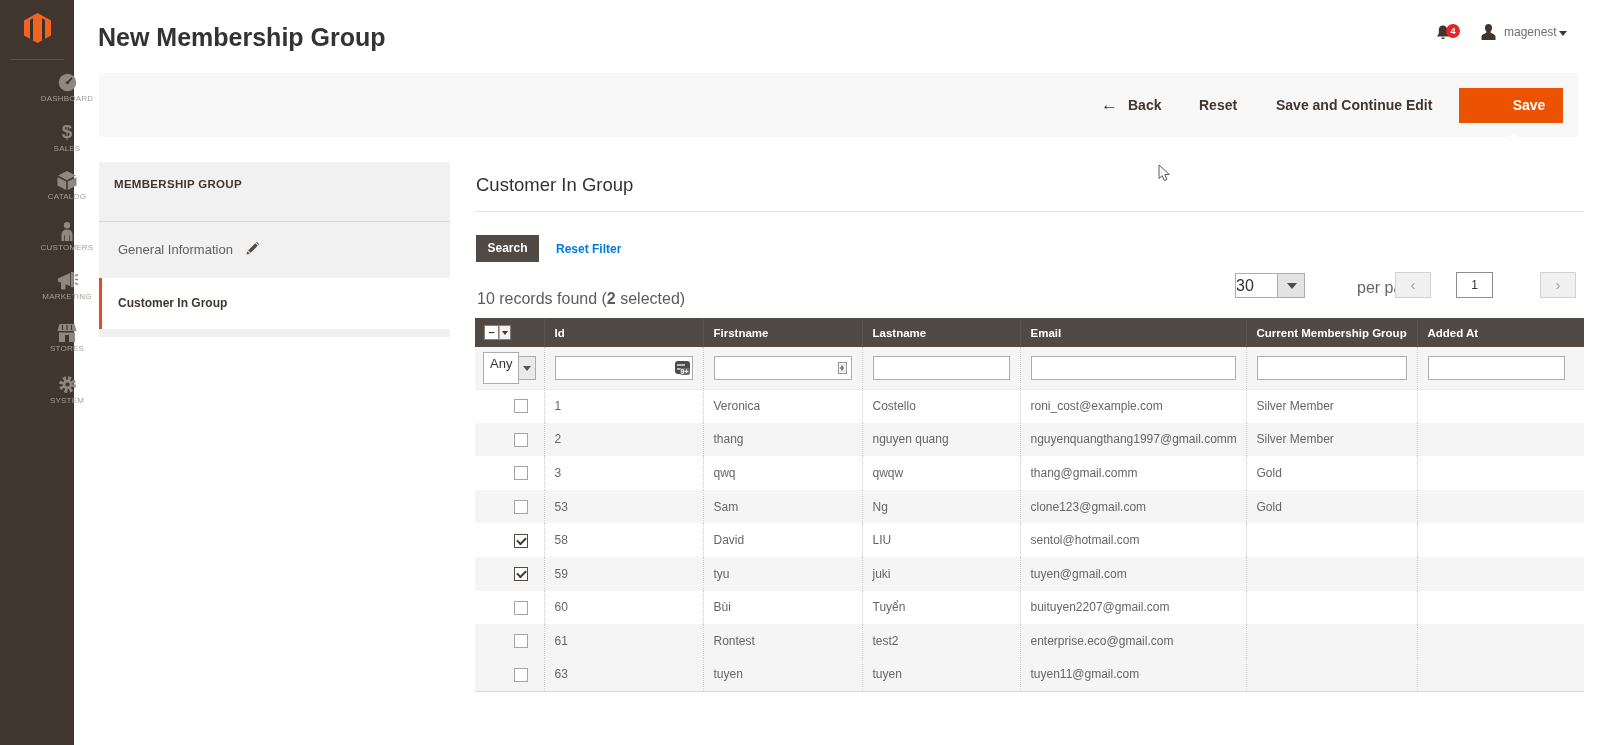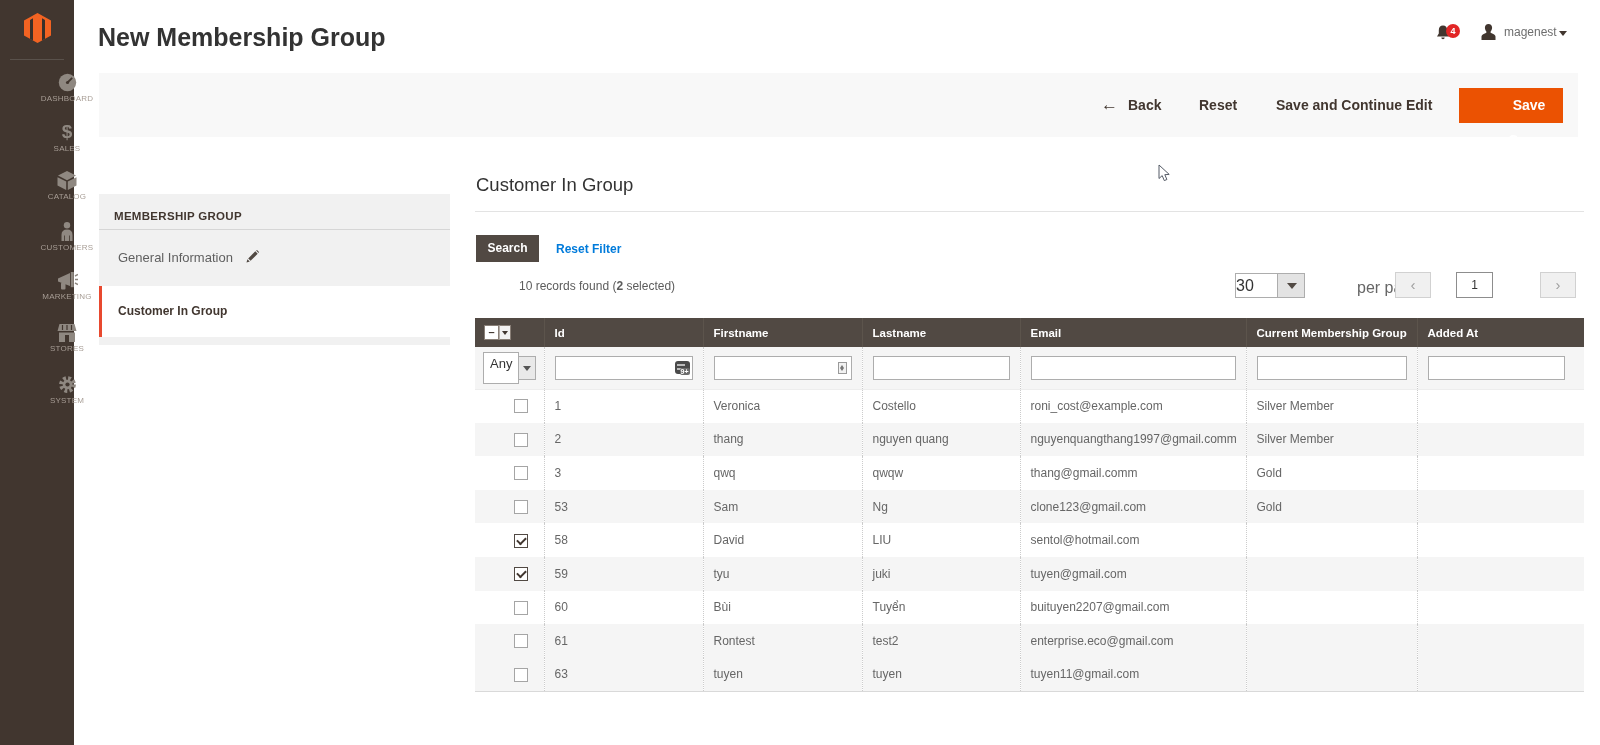--- a/index.html
+++ b/index.html
@@ -22,31 +22,31 @@
 .uname { position:absolute; left:1504px; top:25px; font-size:12px; color:#6e6e6e; }
 .caret { position:absolute; left:1559px; top:31px; width:0; height:0; border-left:4px solid transparent; border-right:4px solid transparent; border-top:5px solid #41362f; }
 
 
 .actionbar { position:absolute; left:99px; top:73px; width:1479px; height:64px; background:#f8f8f8; }
 .ab-item { position:absolute; top:73px; height:64px; line-height:64px; font-size:14px; font-weight:bold; color:#41362f; }
 .btn-save { position:absolute; width:104px; height:35px; background:#eb5202; color:#fff; font-size:14px; font-weight:bold; text-align:center; line-height:35px; }
 
 
 .lp { position:absolute; left:99px; top:162px; width:351px; }
-.lp-head { height:36px; background:#f1f1f1; border-bottom:1px solid #d6d6d6; font-size:11.5px; font-weight:bold; color:#41362f; line-height:44px; padding-left:15px; letter-spacing:.3px;margin-top:32px; }
+.lp-head { height:60px; background:#f1f1f1; border-bottom:1px solid #d6d6d6; font-size:11.5px; font-weight:bold; color:#41362f; line-height:44px; padding-left:15px; letter-spacing:.3px; }
 .lp-item1 { height:56px; background:#f1f1f1; font-size:13px; color:#5f5f5f; line-height:56px; padding-left:19px; }
 .lp-item2 { height:51px; background:#fff; border-left:3px solid #e8492f; font-size:12px; font-weight:bold; color:#41362f; line-height:51px; padding-left:16px; }
 .lp-foot { height:8px; background:#f1f1f1; }
 
 
 .h2 { position:absolute; left:476px; top:172px; font-size:18.5px; line-height:26px; color:#333; font-weight:400; }
 .hr1 { position:absolute; left:475px; top:211px; width:1109px; height:1px; background:#e3e3e3; }
 .btn-search { position:absolute; left:476px; top:235px; width:63px; height:27px; background:#514943; color:#fff; font-size:12px; font-weight:bold; text-align:center; line-height:27px; }
 .resetf { position:absolute; left:556px; top:242px; font-size:12px; font-weight:bold; color:#007bdb; }
-.records { position:absolute; left:477px; top:279px; font-size:12px; color:#5c5c5c;margin-left:42px; }
+.records { position:absolute; left:477px; top:290px; font-size:16px; color:#5c5c5c; }
 
 
 .pg-sel { position:absolute; left:1235px; top:273px; width:70px; height:25px; border:1px solid #adadad; background:#fff; }
 .pg-sel .num { position:absolute; left:0; top:0; width:42px; height:23px; line-height:23px; font-size:16px; color:#333; }
 .pg-sel .arr { position:absolute; right:0; top:0; width:27px; height:23px; background:#e3e3e3; border-left:1px solid #adadad; }
 .pg-sel .arr:after { content:""; position:absolute; left:9px; top:9px; border-left:5px solid transparent; border-right:5px solid transparent; border-top:6px solid #514943; }
 .perpage { position:absolute; left:1317px; top:279px; font-size:16px; color:#666;padding-left:40px; }
 .pg-btn { position:absolute; top:272px; width:36px; height:26px; background:#f0f0f0; border:1px solid #d1d1d1; color:#9e9e9e; font-size:15px; text-align:center; line-height:24px; }
 .pg-prev { left:1395px; }
 .pg-next { left:1540px; }

